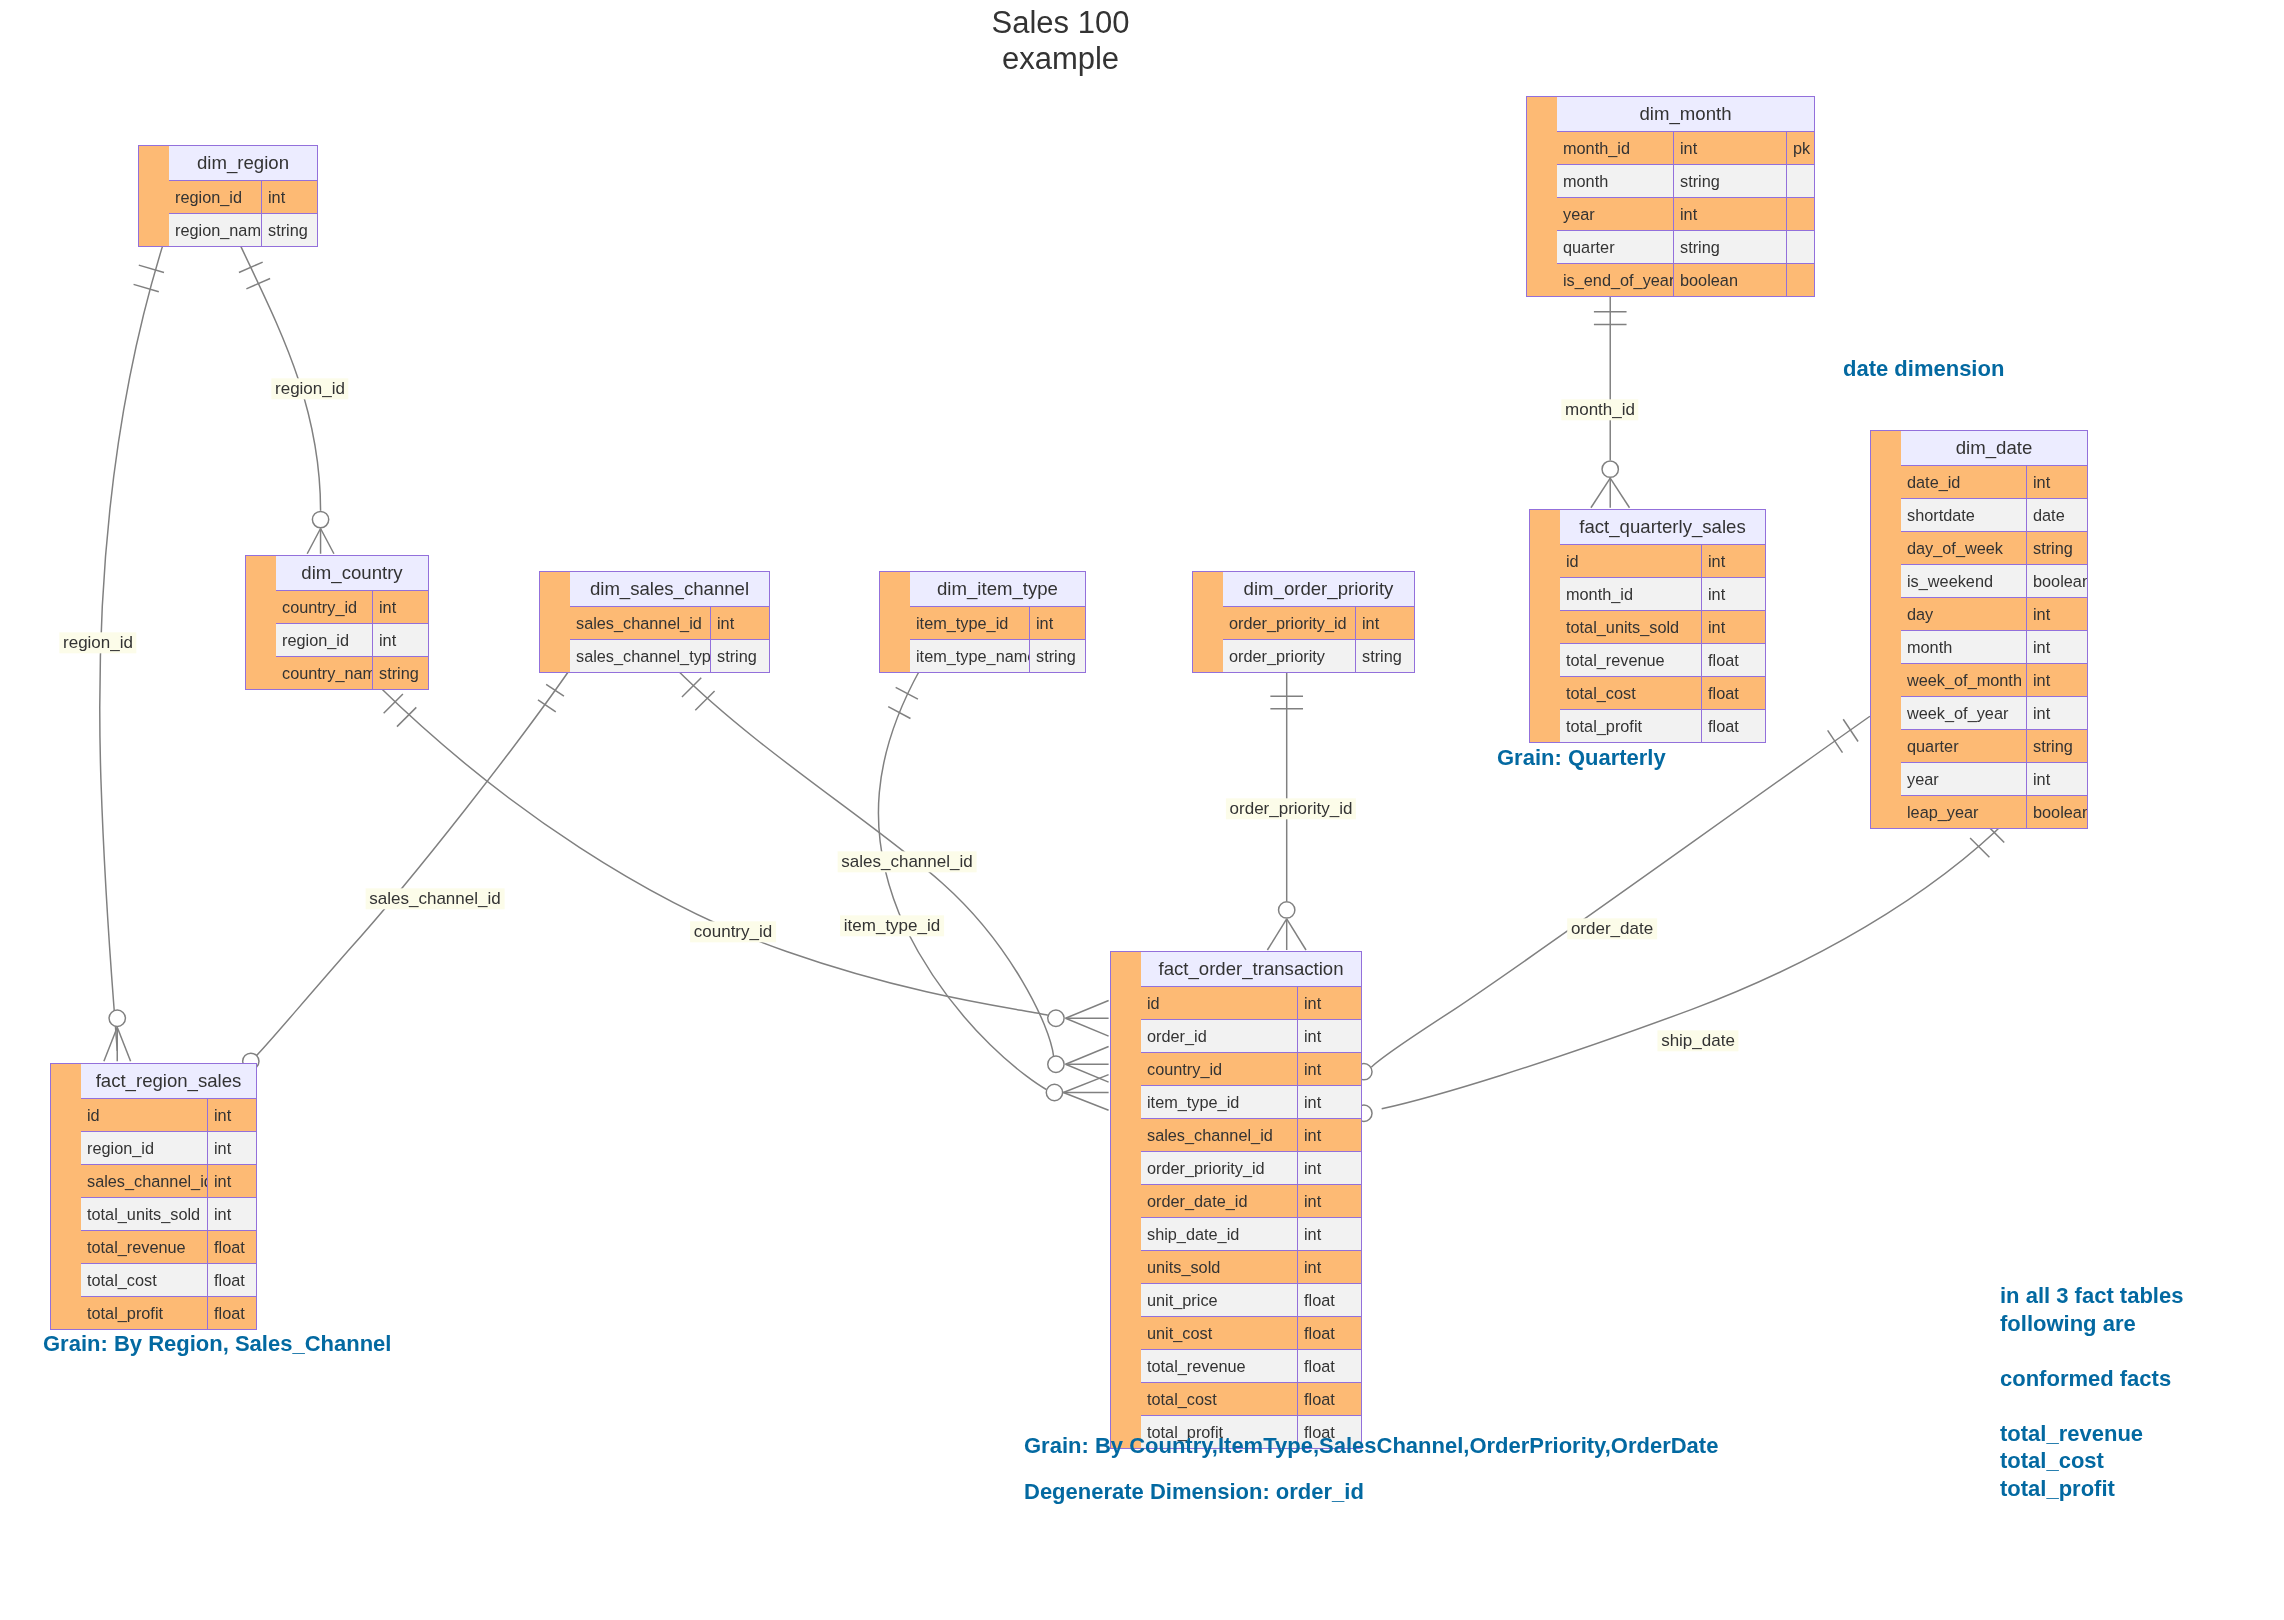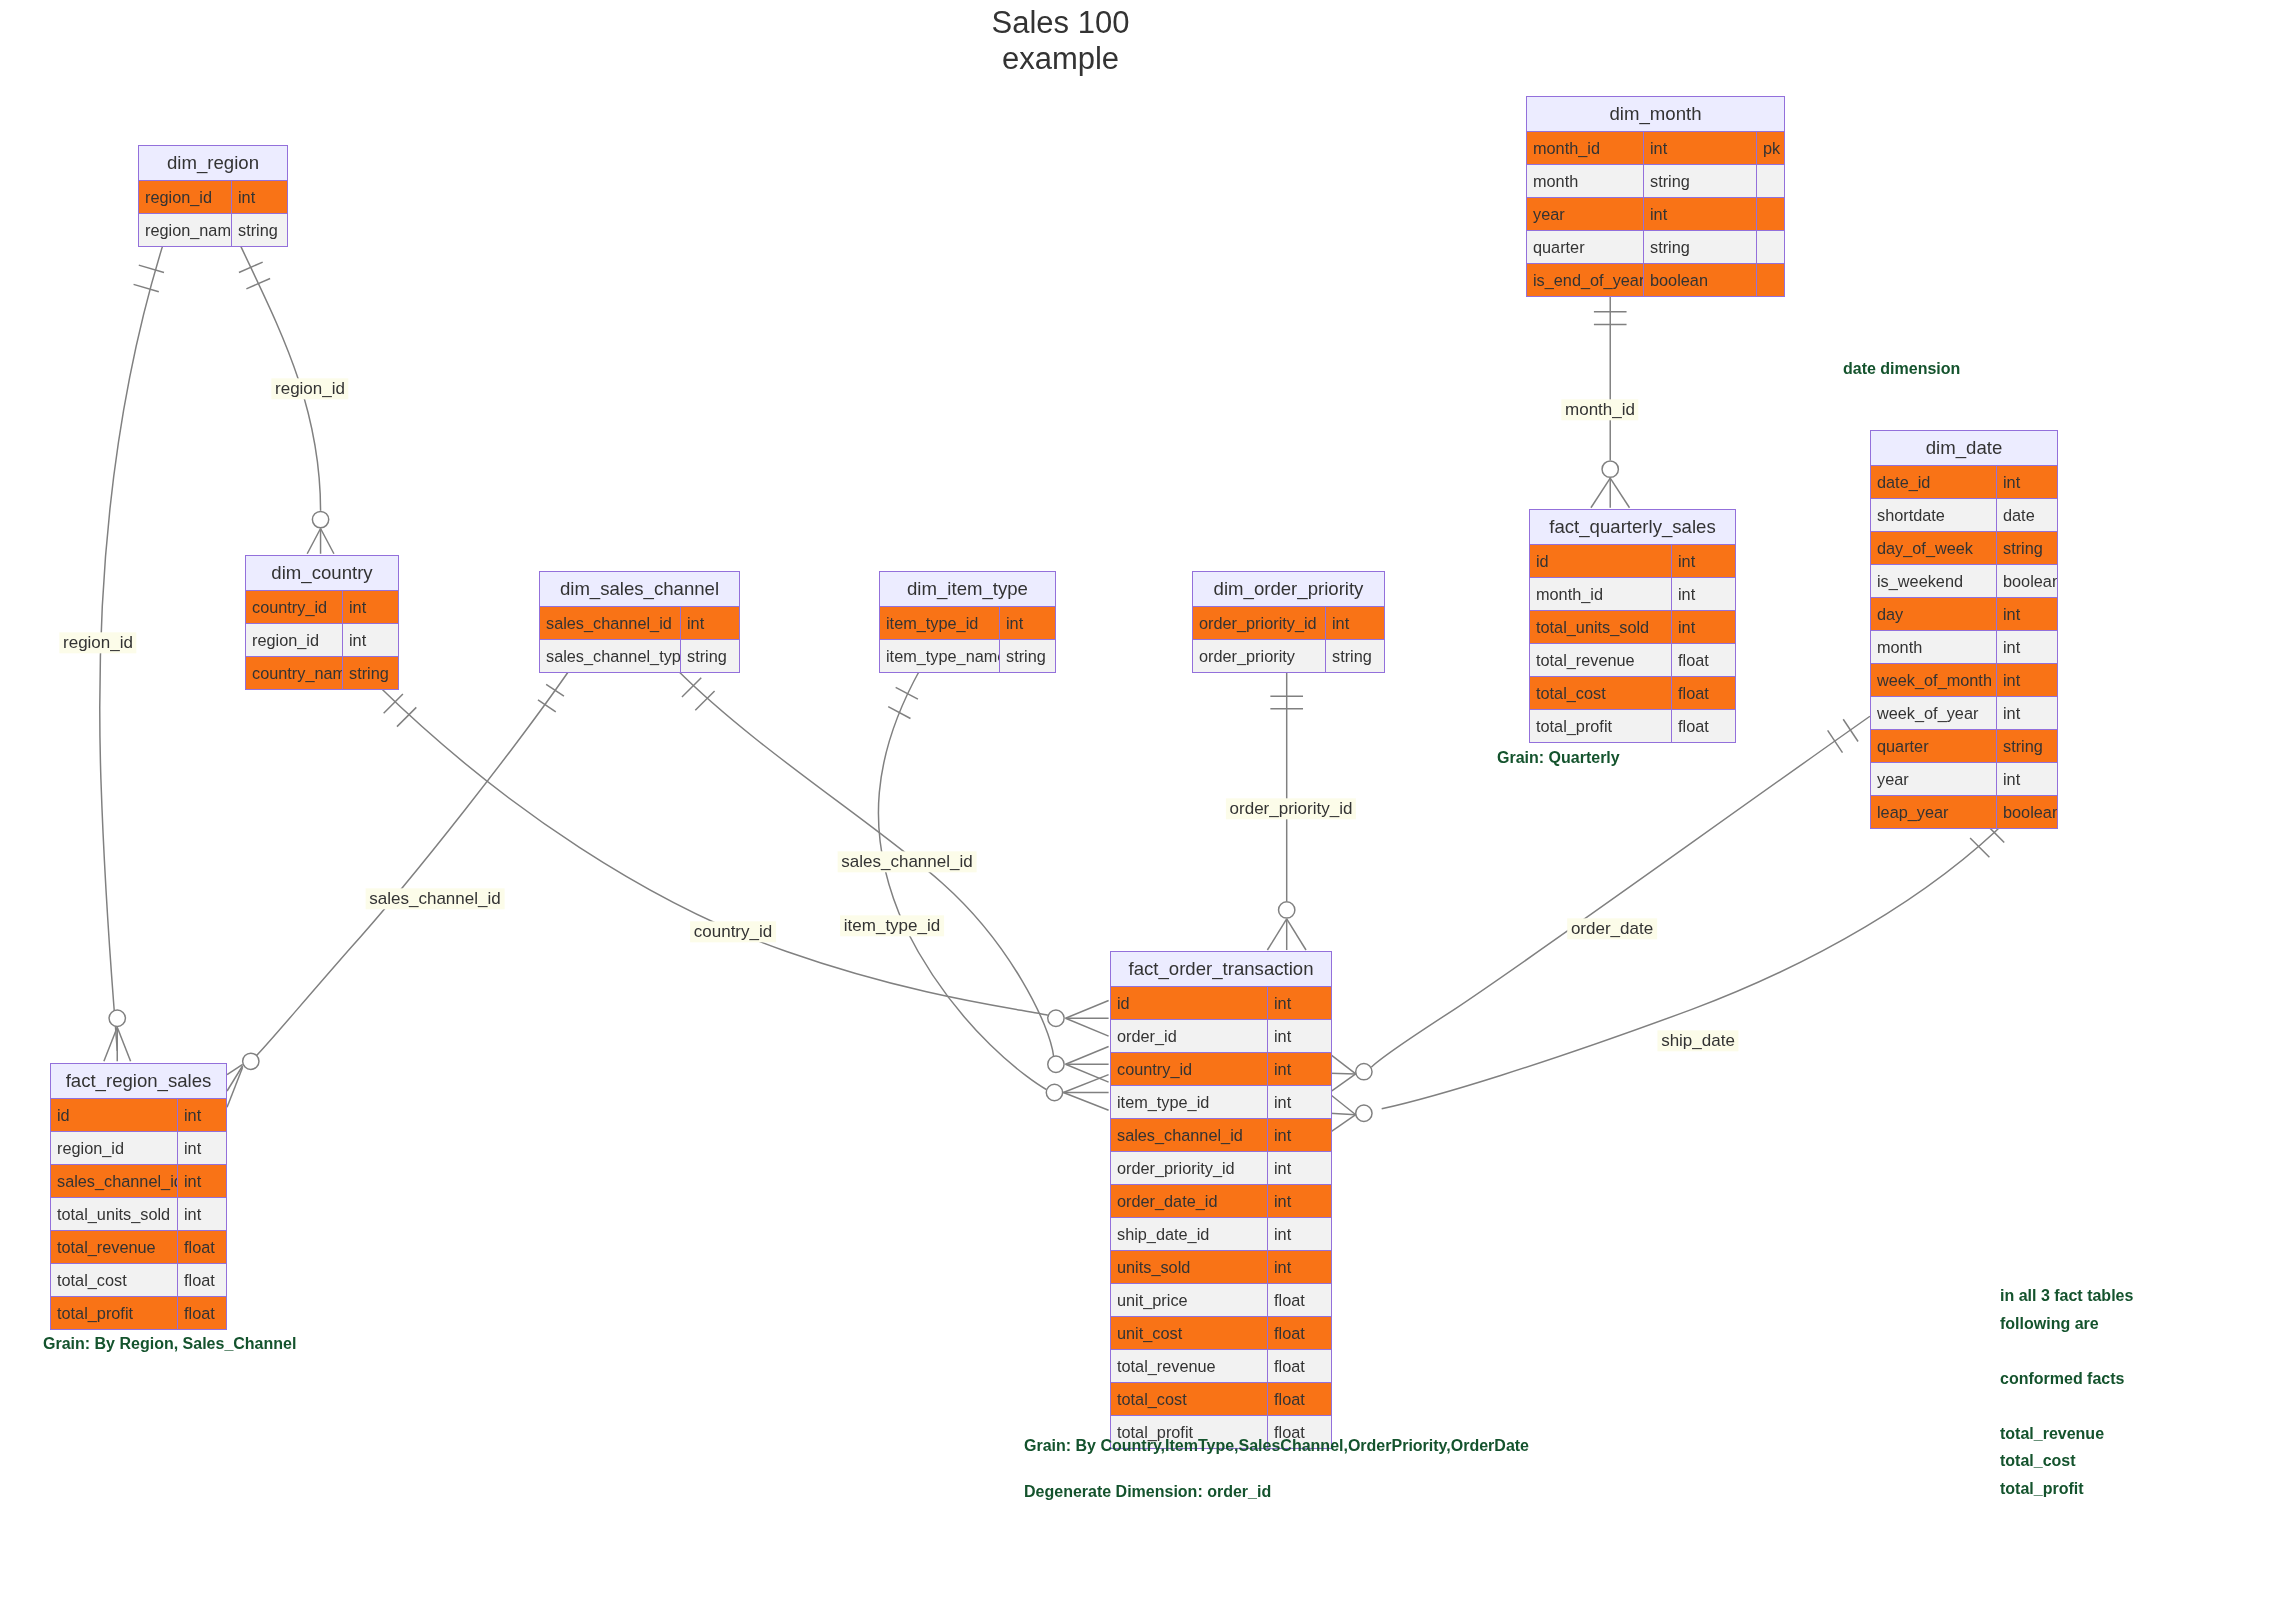--- a/index.html
+++ b/index.html
@@ -2,35 +2,35 @@
 <html style="font-size:12px"><head>
 <meta charset="utf-8">
 <style>
   html,body{margin:0;padding:0;background:#ffffff;}
   #canvas{position:relative;width:2284px;height:1621px;background:#ffffff;overflow:hidden;
           font-family:"Liberation Sans","DejaVu Sans",sans-serif;color:#333;}
   svg.edges{position:absolute;left:0;top:0;z-index:0;}
   .page-title{position:absolute;left:942px;top:4.5px;width:237px;text-align:center;
               font-size:31px;color:#333;z-index:2;}
   
-  .entity{position:absolute;z-index:1;border:1.5px solid #9370db;background:#f97316;}
+  .entity{position:absolute;z-index:1;border:1.5px solid #9370db;background:#fdba74;padding-left:30px;}
   .entity-header{background:#ececff;text-align:center;font-size:18.6px;height:34px;line-height:34px;
                  border-bottom:1.5px solid #9370db;white-space:nowrap;}
   .erow{display:flex;height:32px;}
   .erow + .erow{border-top:1.5px solid #9370db;}
   .cell{box-sizing:border-box;padding:0 6px;line-height:32px;font-size:16.3px;white-space:nowrap;overflow:hidden;}
   .cell.c0{width:var(--w1);}
   .cell.c1{width:var(--w2);border-left:1.5px solid #9370db;}
   .cell.c2{width:var(--w3);border-left:1.5px solid #9370db;margin-left:48px;}
   .erow.alt{background:#f2f2f2;}
   
   .edge-label{position:absolute;transform:translate(-50%,-50%);font-size:17px;color:#333;
               background:#fcfce9;padding:0.7px 3.7px;white-space:nowrap;z-index:2;}
   
-  .annotation{position:absolute;color:#14532d;font-weight:bold;font-size:16px;z-index:2;white-space:pre-line;line-height:27.5px;}
+  .annotation{position:absolute;color:#0369a1;font-weight:bold;font-size:22px;z-index:2;white-space:pre-line;line-height:27.5px;}
 </style>
 </head>
 <body>
 
 <div id="canvas">
 
   <svg class="edges" width="2284" height="1621" stroke="#808080" stroke-width="2" fill="none" viewBox="0 0 3078 2184">
 
     <path d="M 320 322 C 370 430, 432 540, 432 688"></path>
     <g>

